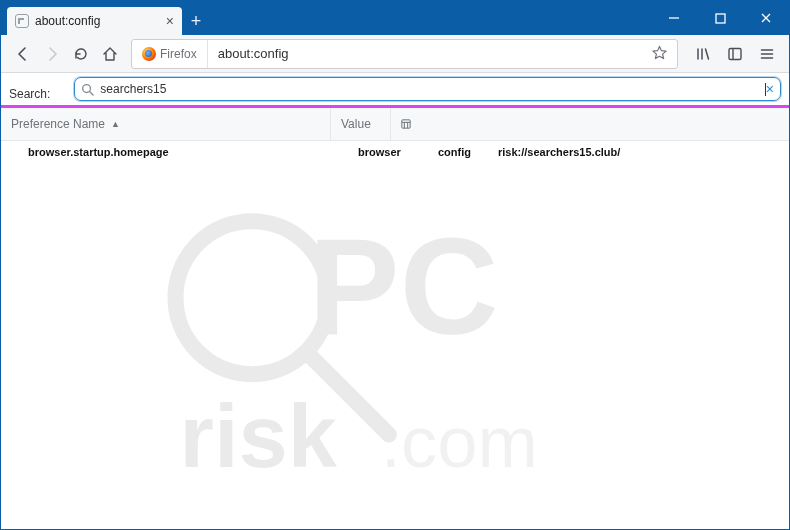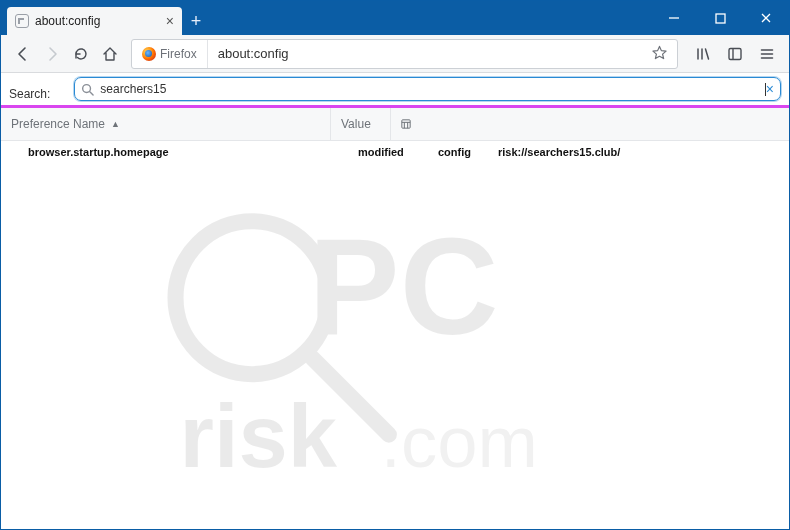--- a/index.html
+++ b/index.html
@@ -182,21 +182,21 @@
       <svg width="12" height="12" viewBox="0 0 12 12" fill="none" stroke="#6e7379" stroke-width="1.2">
           <rect x="1" y="1" width="10" height="10" rx="1"></rect>
           <path d="M1 4 H11 M4 4 V11 M8 4 V11"></path>
         </svg>
     </div>
   </div>
 
   <div class="tbody">
     <div class="trow">
       <div class="td name">browser.startup.homepage</div>
-      <div class="td status">modified</div>
+      <div class="td status">browser</div>
       <div class="td type">config</div>
       <div class="td value">risk://searchers15.club/</div>
     </div>
   </div>
 
   <div class="wm">
     <svg viewBox="0 0 700 380">
       <g stroke="#000" fill="none" stroke-width="20">
         <circle cx="160" cy="130" r="95"></circle>
         <path d="M235 205 L330 300" stroke-linecap="round"></path>

